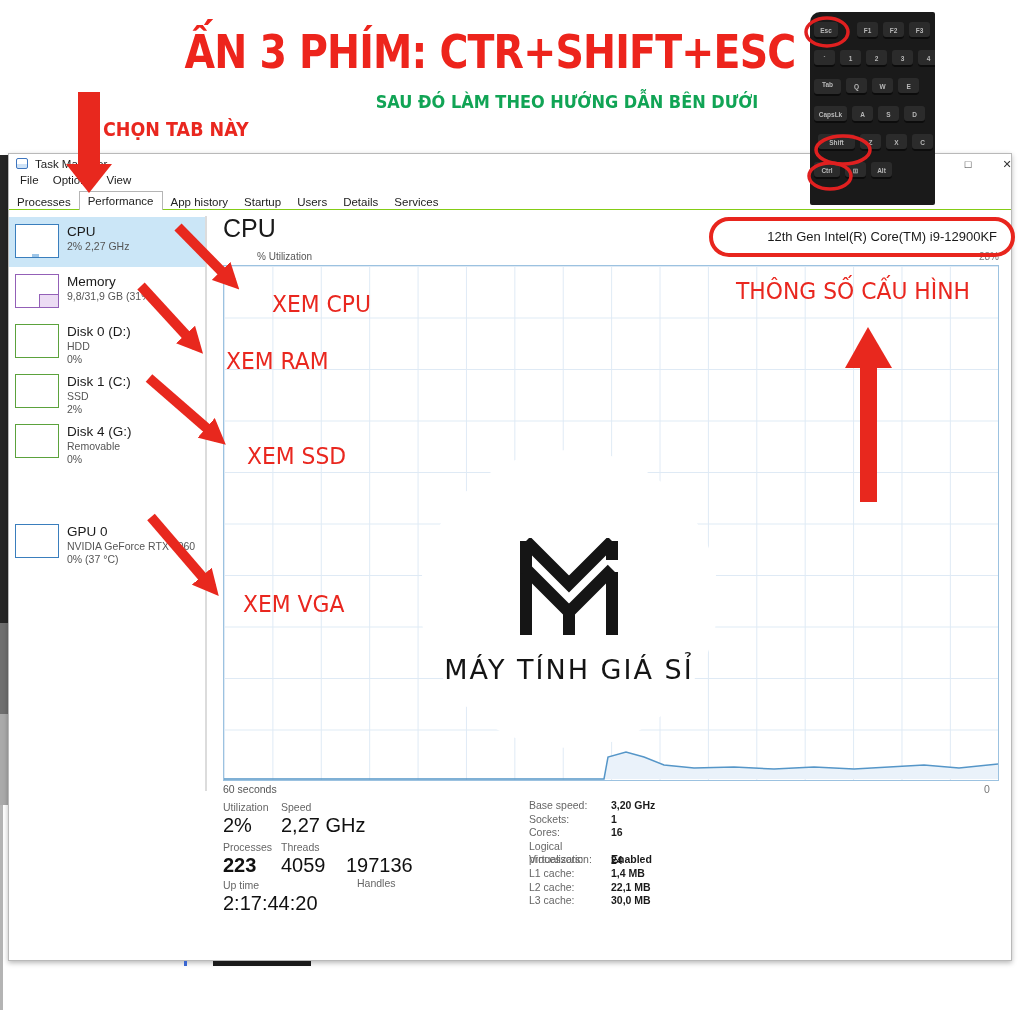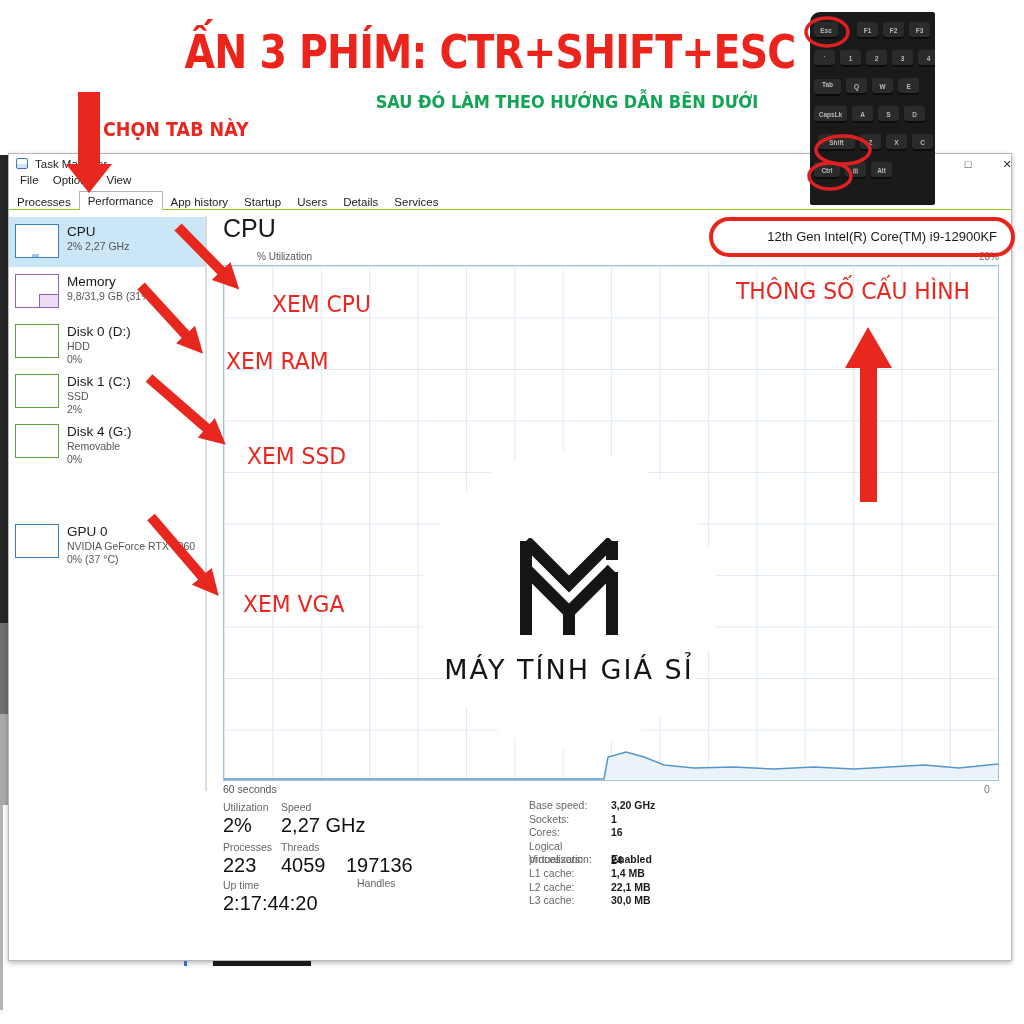--- a/index.html
+++ b/index.html
@@ -245,21 +245,21 @@
       </div>
     </div>
     <div id="x-left">60 seconds</div>
     <div id="x-right">0</div>
 
     <div class="stat-label" style="left:214px;top:647px;">Utilization</div>
     <div class="stat-value" style="left:214px;top:660px;">2%</div>
     <div class="stat-label" style="left:272px;top:647px;">Speed</div>
     <div class="stat-value" style="left:272px;top:660px;">2,27 GHz</div>
     <div class="stat-label" style="left:214px;top:687px;">Processes</div>
-    <div class="stat-value" style="left:214px;top:700px;">223</div>
+    <div class="stat-value" style="left:214px;top:700px;font-weight:bold;">223</div>
     <div class="stat-label" style="left:272px;top:687px;">Threads</div>
     <div class="stat-value" style="left:272px;top:700px;">4059</div>
     <div class="stat-label" style="left:337px;top:723px;padding-left:11px;">Handles</div>
     <div class="stat-value" style="left:337px;top:700px;">197136</div>
     <div class="stat-label" style="left:214px;top:725px;">Up time</div>
     <div class="stat-value" style="left:214px;top:738px;">2:17:44:20</div>
 
     <div id="sr-block">
       <div class="sr-row"><span class="sr-label">Base speed:</span><span class="sr-value">3,20 GHz</span></div>
       <div class="sr-row"><span class="sr-label">Sockets:</span><span class="sr-value">1</span></div>

